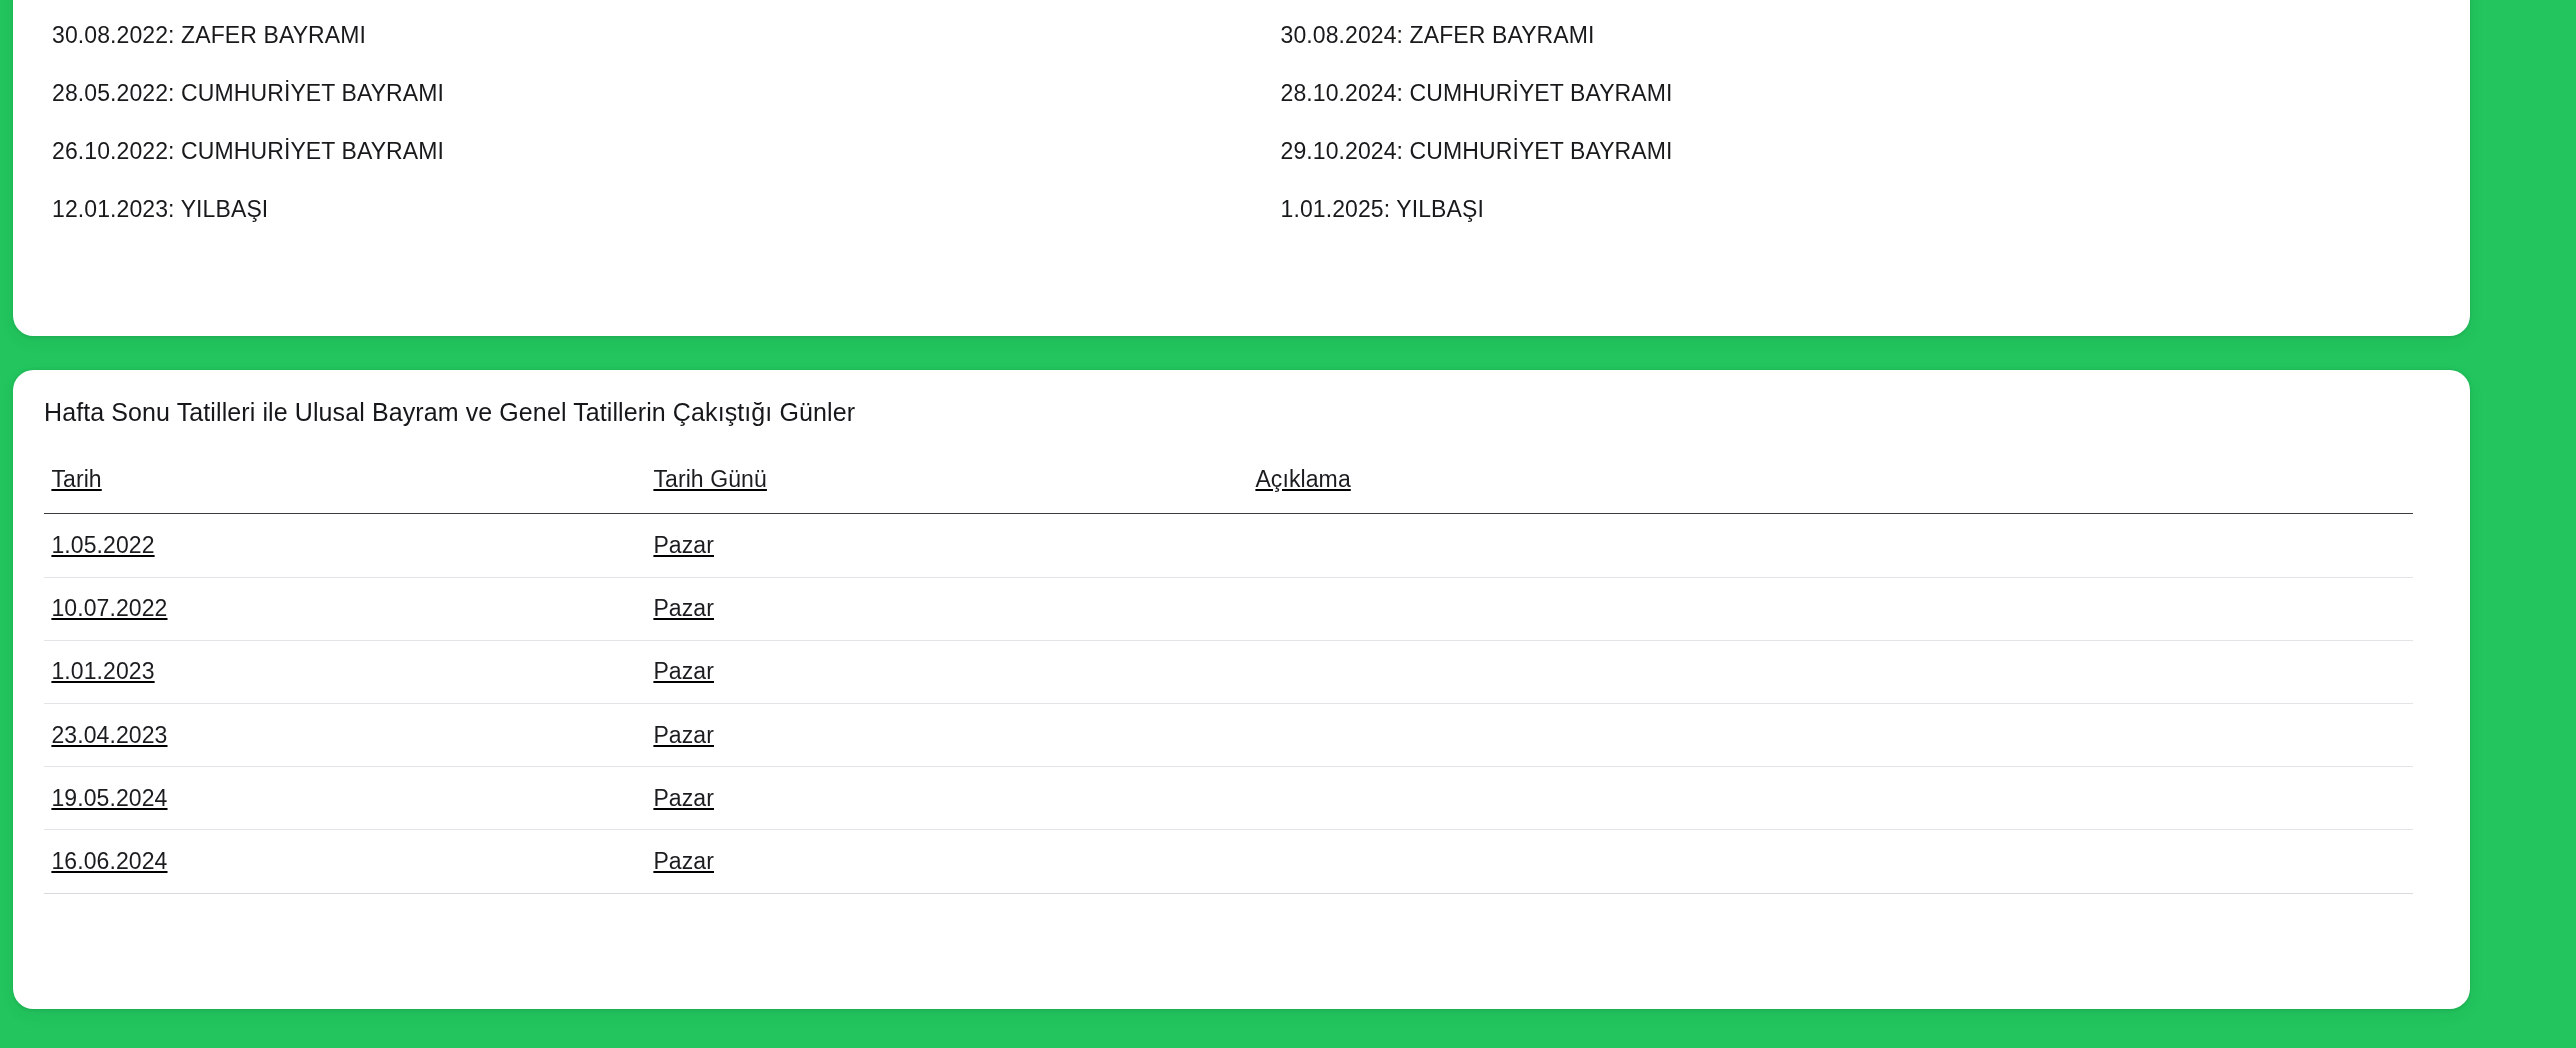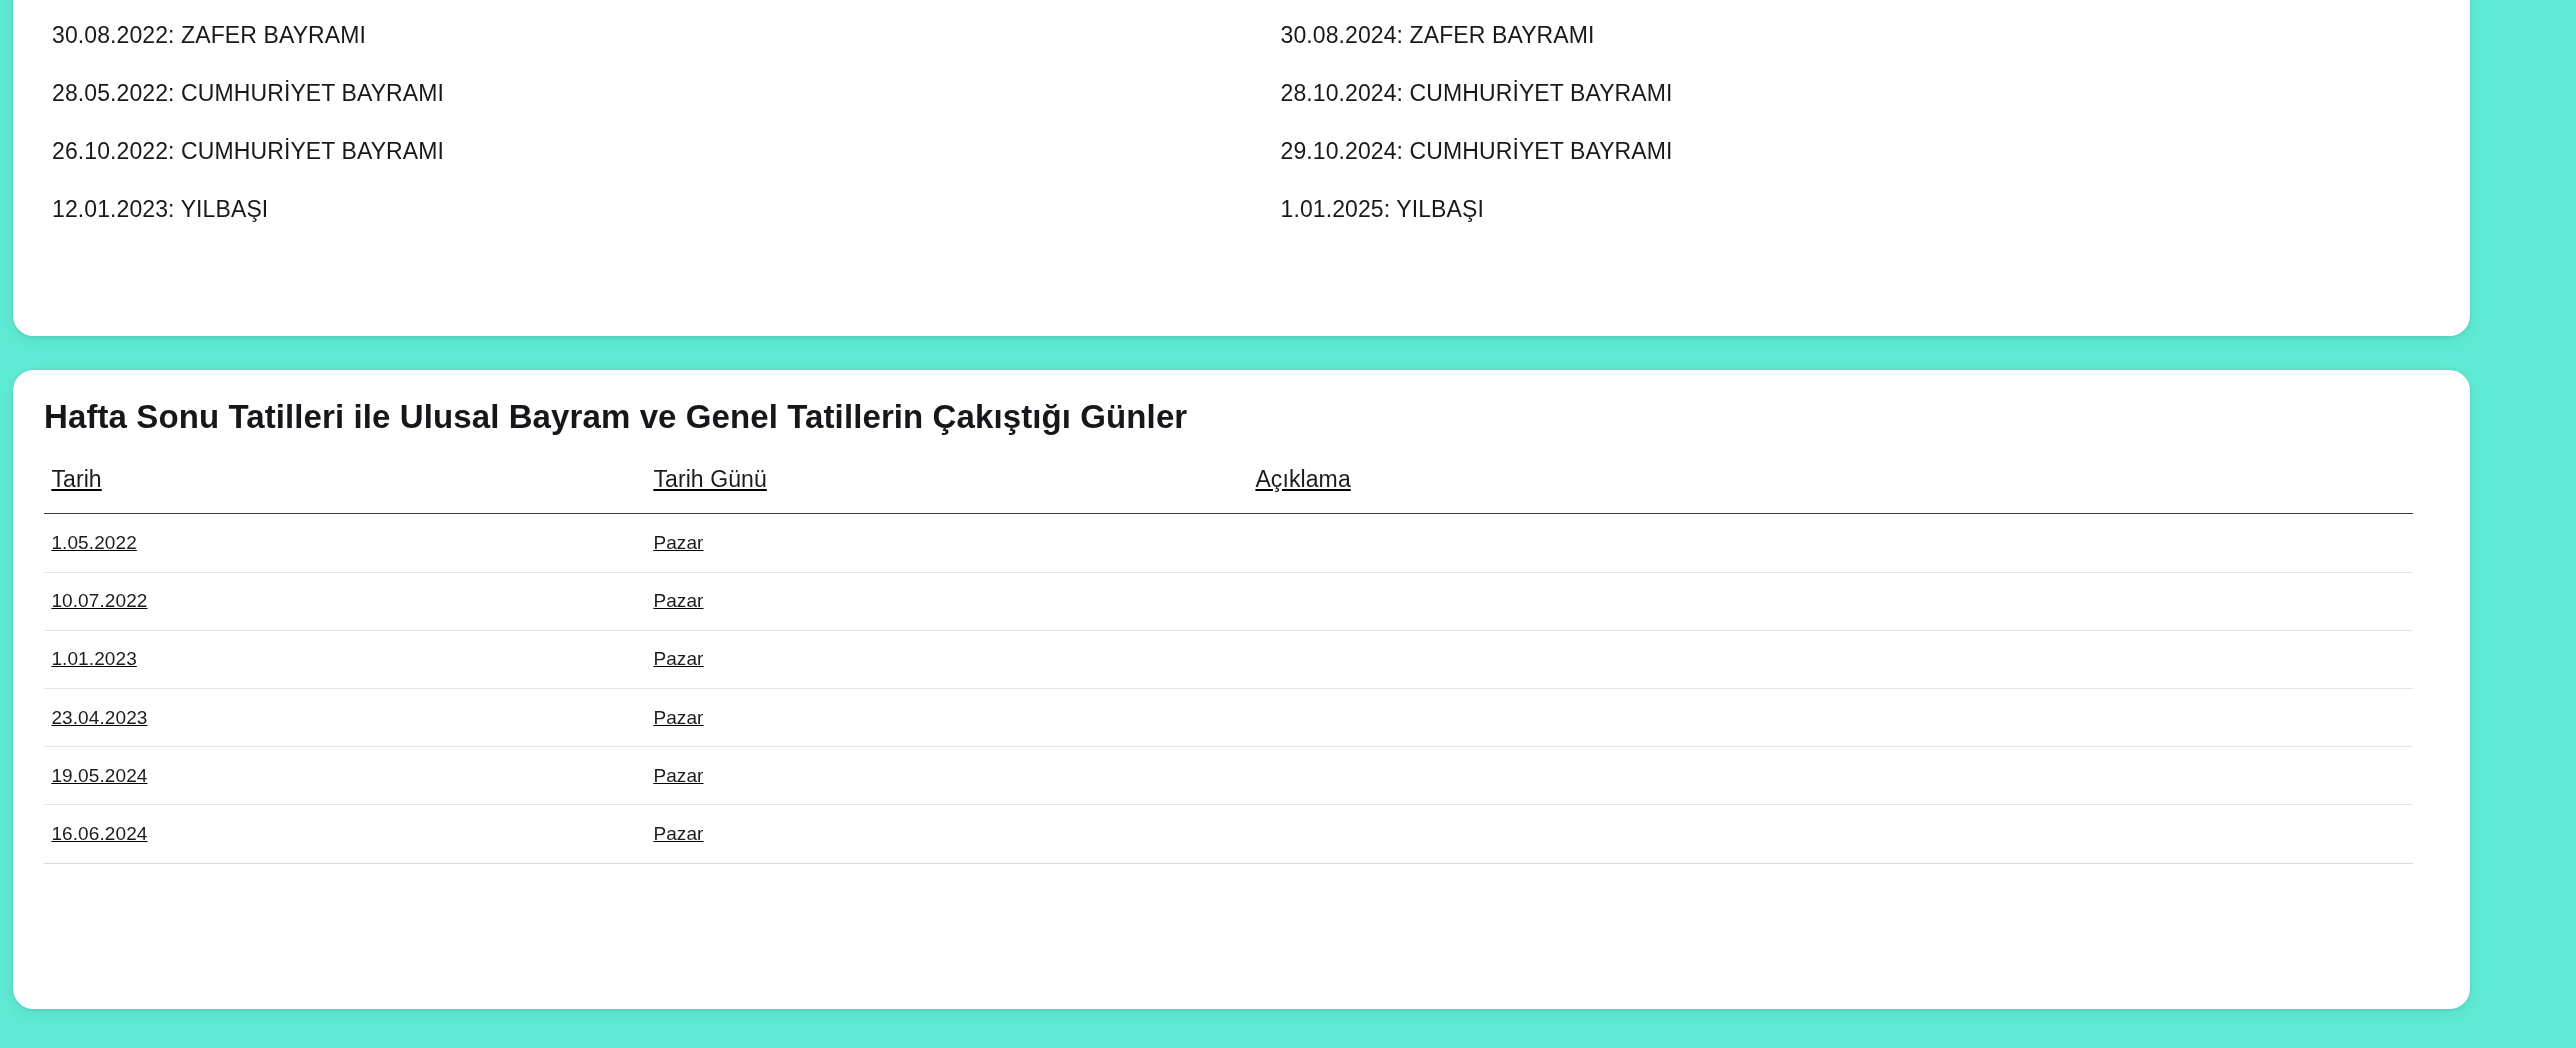--- a/index.html
+++ b/index.html
@@ -14,21 +14,21 @@
     height: 1048px;
     overflow: hidden;
     position: relative;
   }
   .page {
     position: absolute;
     left: 0;
     top: 0;
     width: 2576px;
     height: 1048px;
-    background: #5eead4;
+    background: #22c55e;
   }
 
   
   .card {
     position: absolute;
     background: #ffffff;
     border-radius: 20.4px;
     box-shadow: 0 0.9px 3.7px rgba(0,0,0,0.10), 0 5.6px 16.7px rgba(0,0,0,0.05);
   }
 
@@ -70,22 +70,22 @@
   .card-overlap {
     left: 13px;
     top: 370px;
     width: 2457px;
     height: 639px;
   }
   .card-title {
     position: absolute;
     left: 44px;
     top: 398px;
-    font-size: 33px;
-    font-weight: bold;
+    font-size: 25px;
+    font-weight: normal;
     color: #15171a;
     letter-spacing: 0.1px;
   }
   .table-wrap {
     position: absolute;
     left: 44px;
     top: 466px;
     width: 2369px;
     text-decoration: underline;
   }
@@ -98,21 +98,21 @@
     text-align: left;
     font-size: 23px;
     font-weight: normal;
     color: #1a1c1f;
     padding: 0 0 20.4px 7.4px;
     border-bottom: 1.9px solid #3a3d42;
     letter-spacing: 0.1px;
   }
   table.overlap td {
     text-align: left;
-    font-size: 19px;
+    font-size: 23px;
     font-weight: normal;
     color: #1a1c1f;
     padding: 17.6px 0 17.6px 7.4px;
     border-bottom: 0.9px solid #e2e4e7;
     letter-spacing: 0.1px;
   }
   table.overlap tr:last-child td {
     border-bottom: 0.9px solid #d8dadd;
   }
   col.c-date { width: 602px; }

